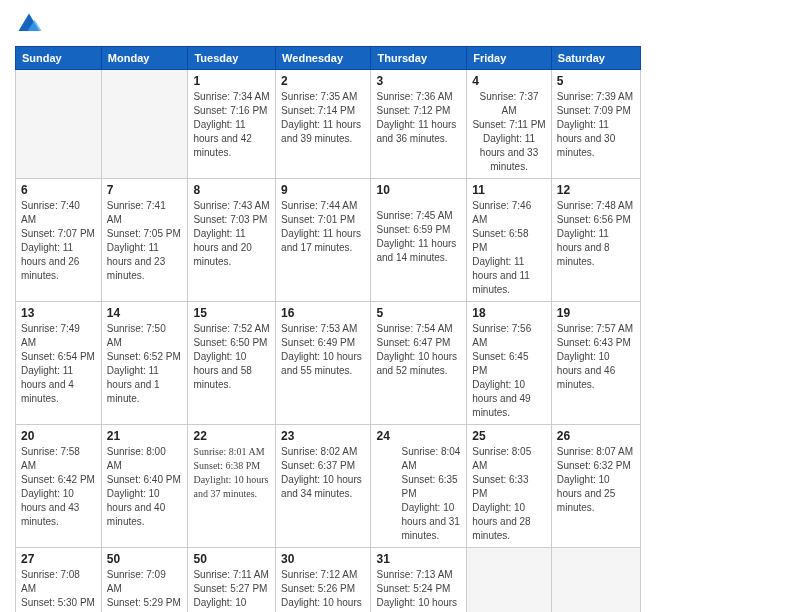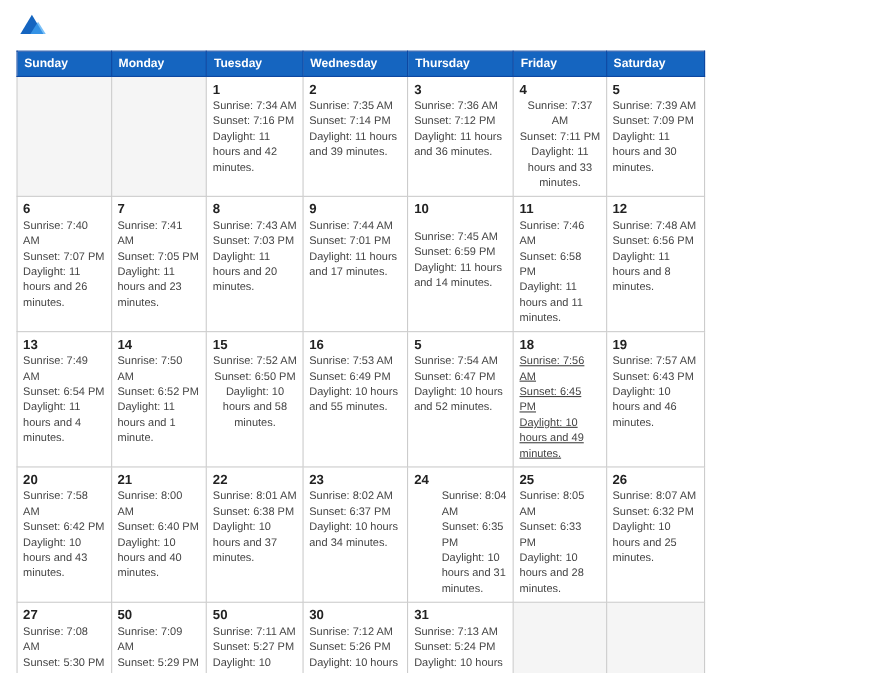--- a/index.html
+++ b/index.html
@@ -211,39 +211,39 @@
 Daylight: 11 hours and 4 minutes.</div>
           </td>
           <td>
             <div class="cell-day">14</div>
             <div class="cell-info" style="white-space: pre-line;">Sunrise: 7:50 AM
 Sunset: 6:52 PM
 Daylight: 11 hours and 1 minute.</div>
           </td>
           <td>
             <div class="cell-day">15</div>
-            <div class="cell-info" style="white-space: pre-line; text-align: center;">Sunrise: 7:52 AM
+            <div class="cell-info" style="white-space: pre-line;">Sunrise: 7:52 AM
 Sunset: 6:50 PM
 Daylight: 10 hours and 58 minutes.</div>
           </td>
           <td>
             <div class="cell-day">16</div>
             <div class="cell-info" style="white-space: pre-line;">Sunrise: 7:53 AM
 Sunset: 6:49 PM
 Daylight: 10 hours and 55 minutes.</div>
           </td>
           <td>
             <div class="cell-day">5</div>
             <div class="cell-info" style="white-space: pre-line;">Sunrise: 7:54 AM
 Sunset: 6:47 PM
 Daylight: 10 hours and 52 minutes.</div>
           </td>
           <td>
             <div class="cell-day">18</div>
-            <div class="cell-info" style="white-space: pre-line; text-decoration: underline;">Sunrise: 7:56 AM
+            <div class="cell-info" style="white-space: pre-line;">Sunrise: 7:56 AM
 Sunset: 6:45 PM
 Daylight: 10 hours and 49 minutes.</div>
           </td>
           <td>
             <div class="cell-day">19</div>
             <div class="cell-info" style="white-space: pre-line;">Sunrise: 7:57 AM
 Sunset: 6:43 PM
 Daylight: 10 hours and 46 minutes.</div>
           </td>
         </tr>
@@ -255,21 +255,21 @@
 Daylight: 10 hours and 43 minutes.</div>
           </td>
           <td>
             <div class="cell-day">21</div>
             <div class="cell-info" style="white-space: pre-line;">Sunrise: 8:00 AM
 Sunset: 6:40 PM
 Daylight: 10 hours and 40 minutes.</div>
           </td>
           <td>
             <div class="cell-day">22</div>
-            <div class="cell-info" style="white-space: pre-line;">Sunrise: 8:01 AM
+            <div class="cell-info" style="white-space: pre-line; font-family: Liberation Serif, serif;">Sunrise: 8:01 AM
 Sunset: 6:38 PM
 Daylight: 10 hours and 37 minutes.</div>
           </td>
           <td>
             <div class="cell-day">23</div>
             <div class="cell-info" style="white-space: pre-line;">Sunrise: 8:02 AM
 Sunset: 6:37 PM
 Daylight: 10 hours and 34 minutes.</div>
           </td>
           <td>

